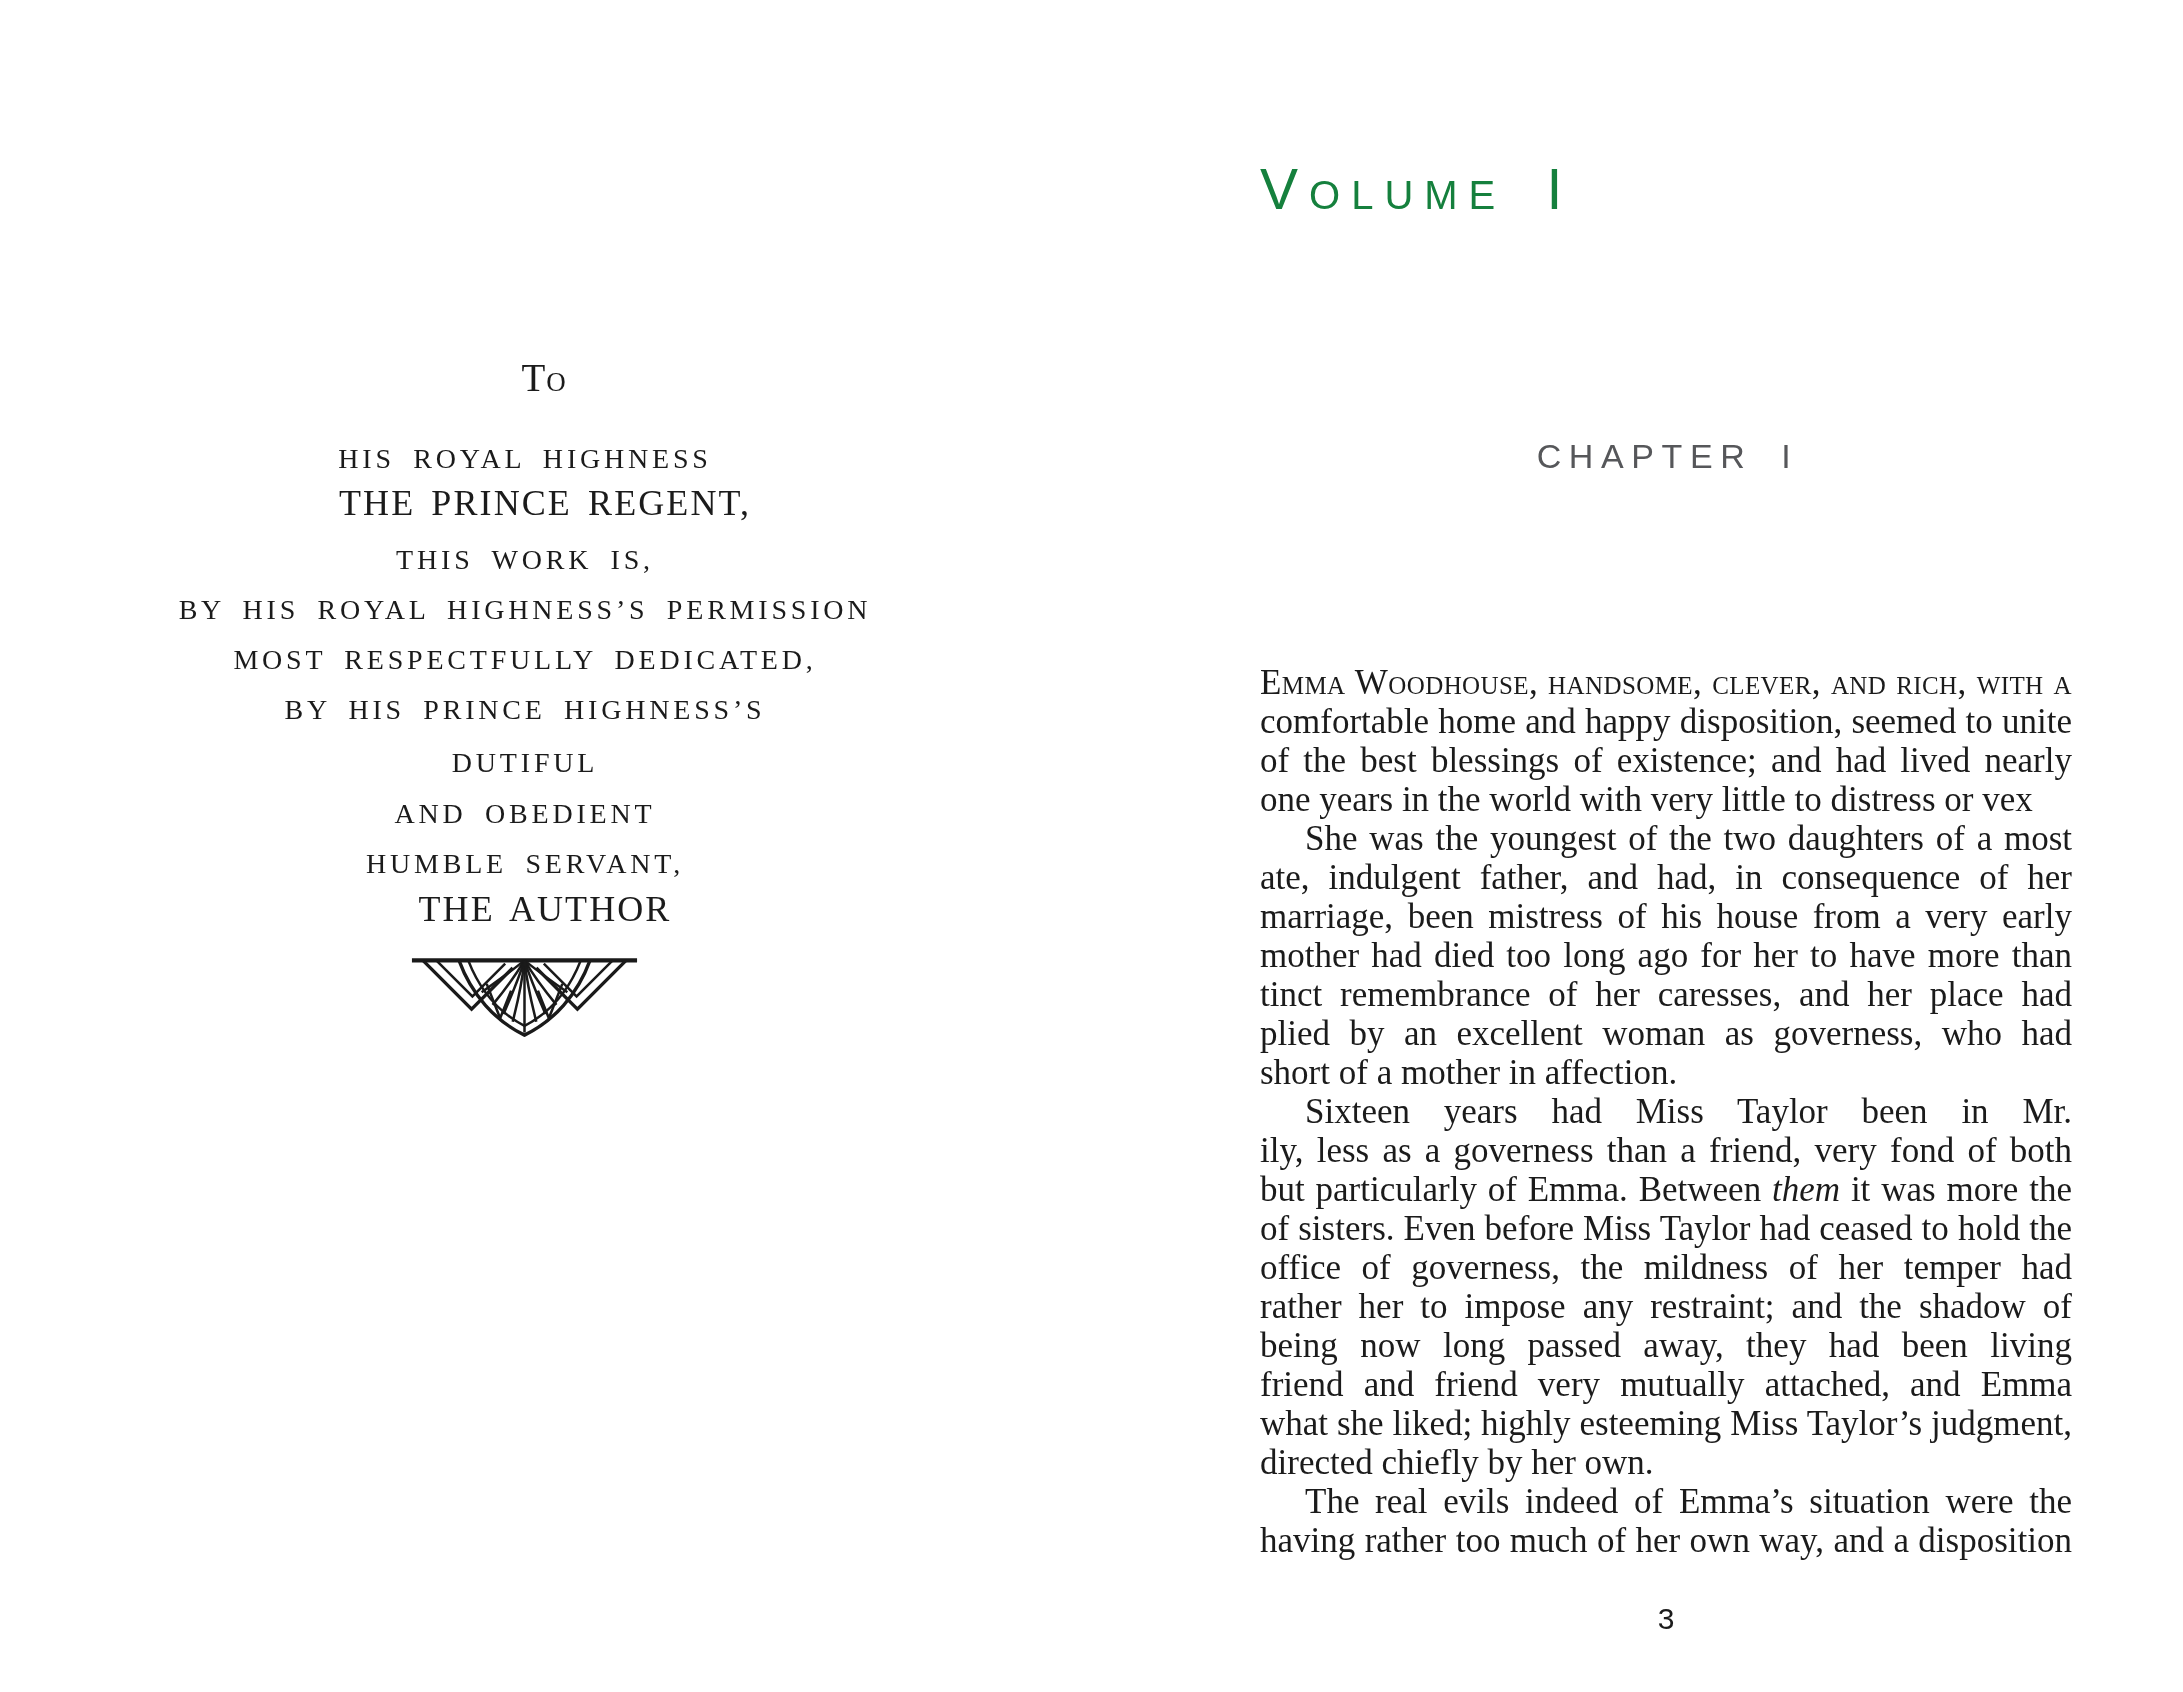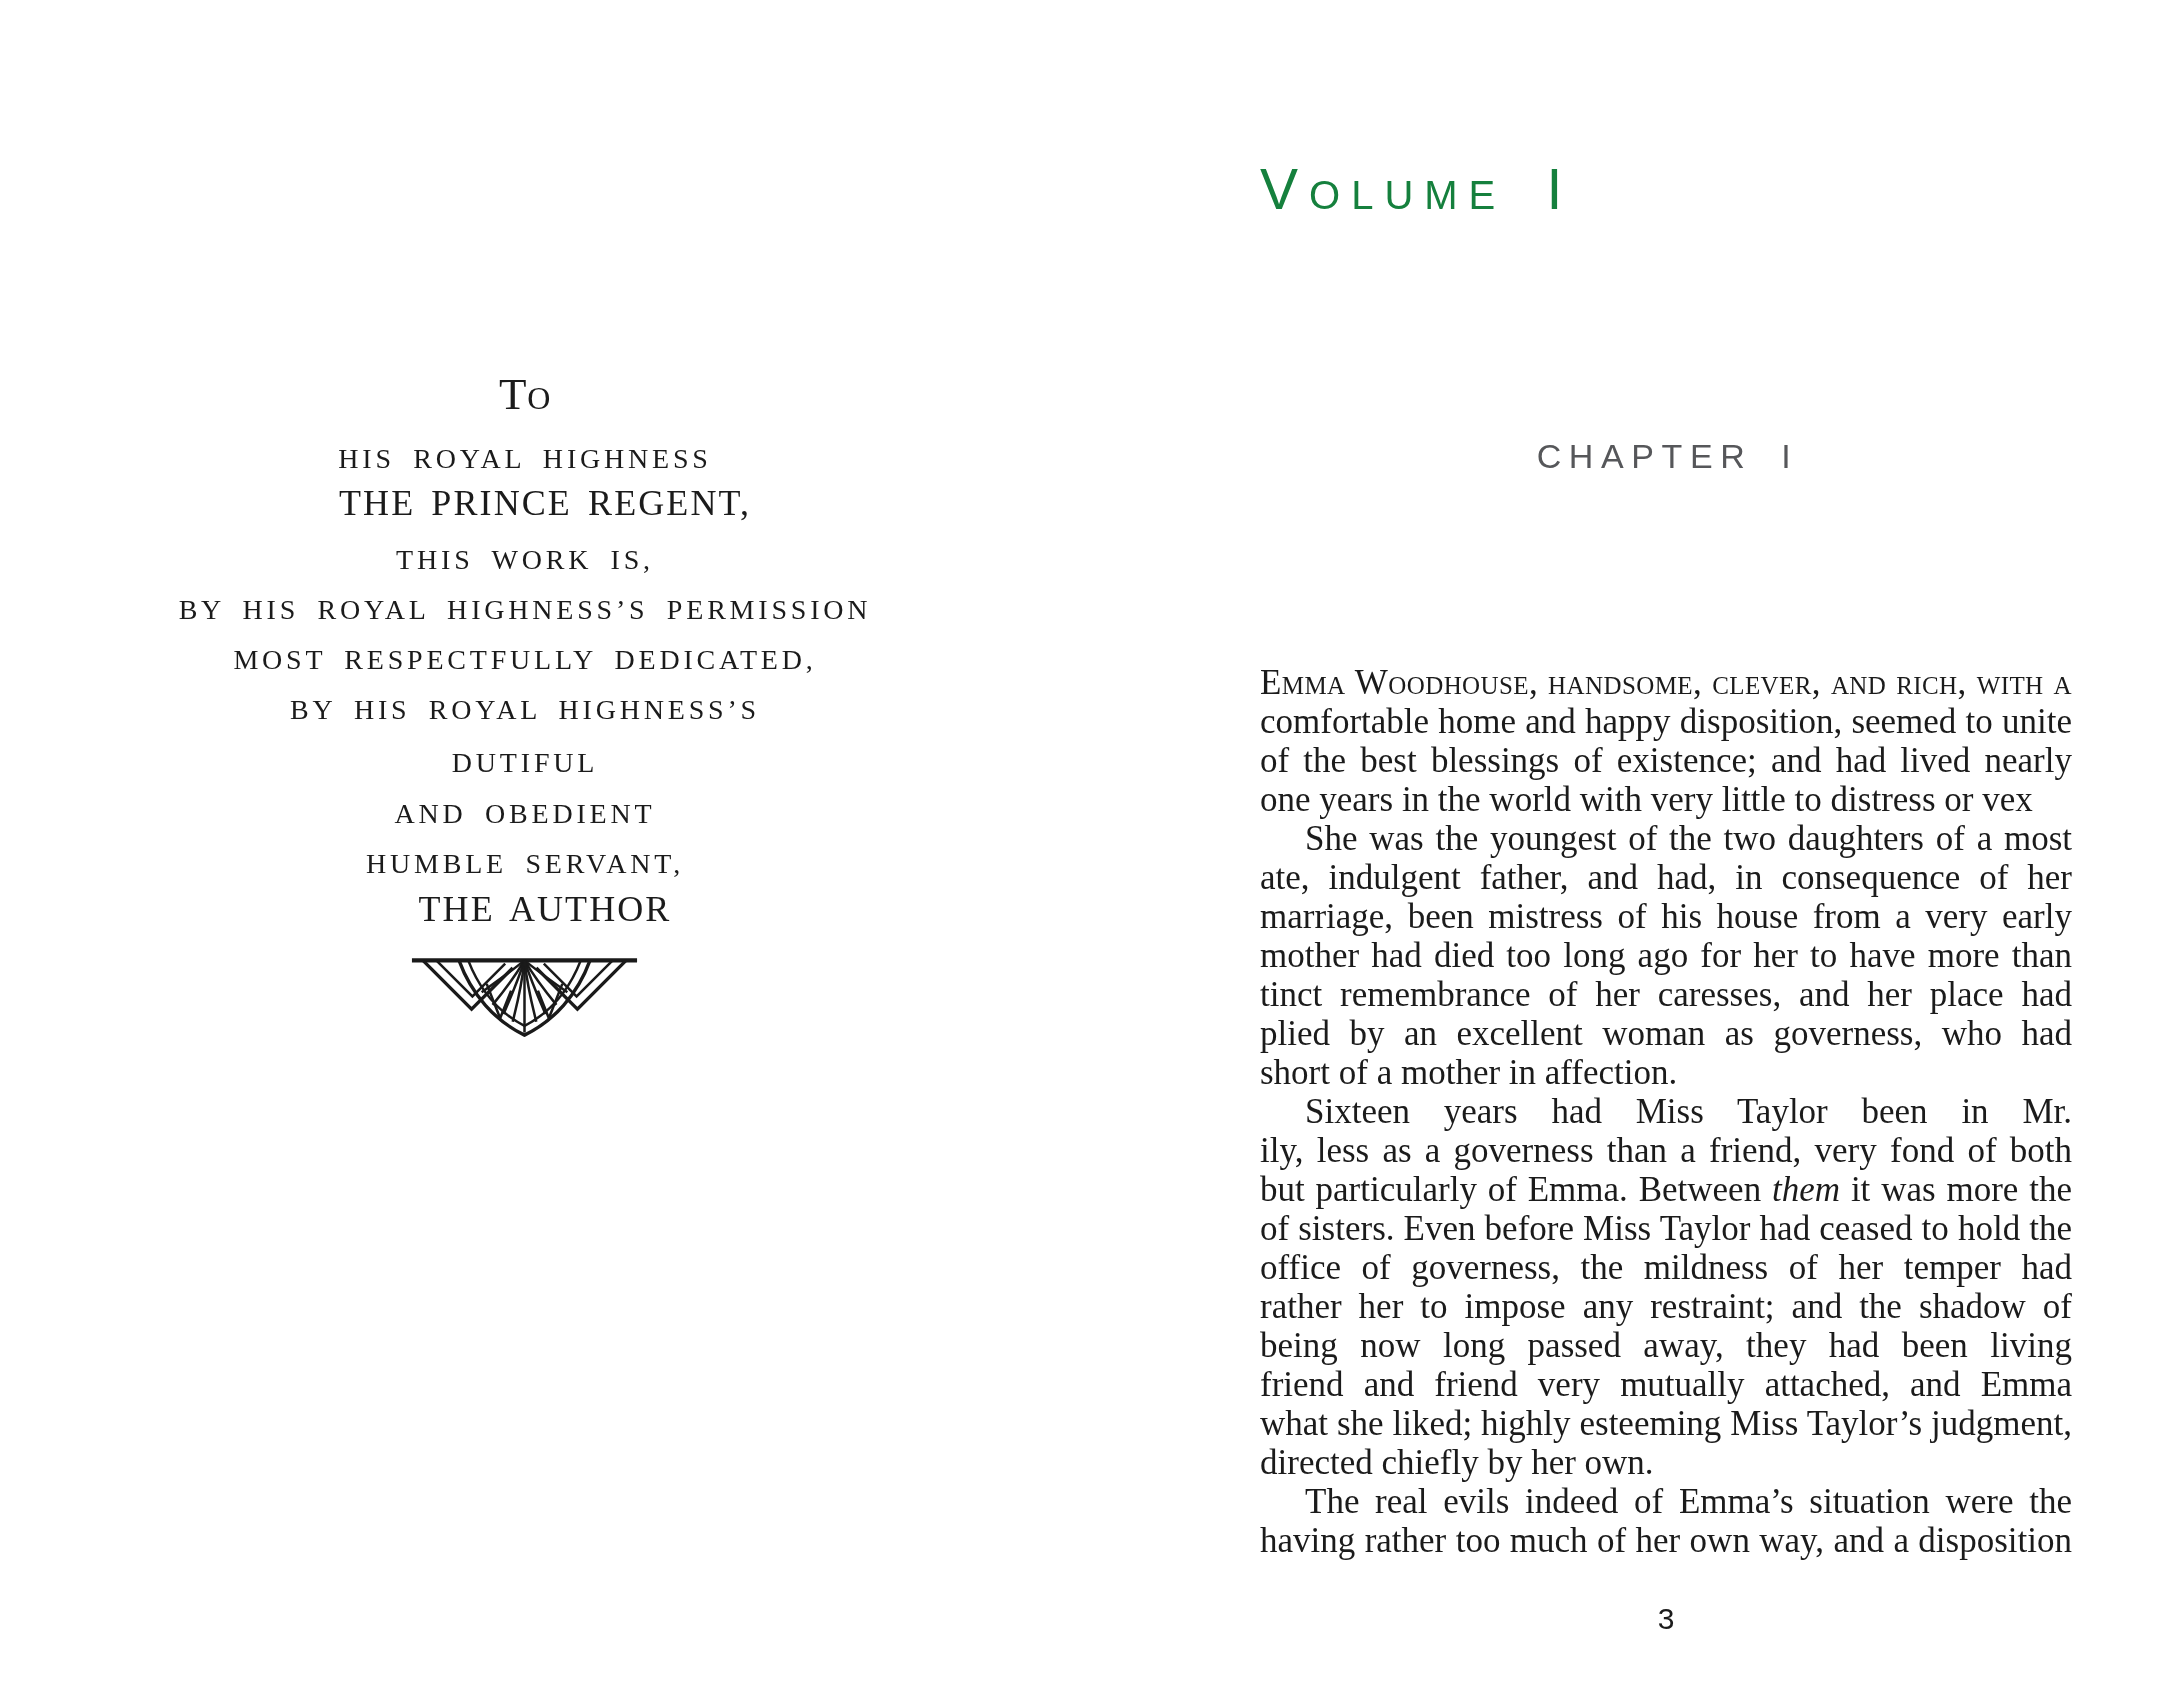--- a/index.html
+++ b/index.html
@@ -11,21 +11,21 @@
     font-family:"Liberation Serif","DejaVu Serif",serif;
     color:#1b1b1b;
   }
   .page{position:absolute;top:0;height:1692px;}
   .page-left{left:0;width:1092px;}
   .page-right{left:1092px;width:1092px;}
 
   
   .dedication{position:absolute;left:0;top:0;width:1050px;height:1692px;}
   .dedication > div{position:absolute;left:0;width:100%;text-align:center;white-space:nowrap;}
-  .ded-to{top:368px;font-size:45px;font-variant:small-caps;letter-spacing:0.8px;}
+  .ded-to{top:355px;font-size:39px;font-variant:small-caps;letter-spacing:0.8px;padding-left:19px;}
   .dl.s{font-size:28px;letter-spacing:3.8px;word-spacing:7.6px;}
   .dl.lg{font-size:36px;letter-spacing:2.1px;word-spacing:5px;margin-left:20px;}
   .dl0{top:443px;} .dl1{top:482px;} .dl2{top:544px;} .dl3{top:594px;}
   .dl4{top:644px;} .dl5{top:694px;} .dl6{top:747px;} .dl7{top:798px;}
   .dl8{top:848px;} .dl9{top:888px;}
   .ornament{position:absolute;left:411px;top:957px;width:227px;height:84px;}
 
   
   .volume-title{
     position:absolute;left:168px;top:156px;width:815px;
@@ -66,21 +66,21 @@
 <div class="spread">
 
   <section class="page page-left">
     <div class="dedication">
       <div class="ded-to">To</div>
       <div class="dl s  dl0">HIS ROYAL HIGHNESS</div>
       <div class="dl lg dl1">THE PRINCE REGENT,</div>
       <div class="dl s  dl2">THIS WORK IS,</div>
       <div class="dl s  dl3">BY HIS ROYAL HIGHNESS’S PERMISSION</div>
       <div class="dl s  dl4">MOST RESPECTFULLY DEDICATED,</div>
-      <div class="dl s  dl5">BY HIS ROYAL HIGHNESS’S</div>
+      <div class="dl s  dl5">BY HIS PRINCE HIGHNESS’S</div>
       <div class="dl s  dl6">DUTIFUL</div>
       <div class="dl s  dl7">AND OBEDIENT</div>
       <div class="dl s  dl8">HUMBLE SERVANT,</div>
       <div class="dl lg dl9">THE AUTHOR</div>
 
       <svg class="ornament" viewBox="0 0 270 100" xmlns="http://www.w3.org/2000/svg">
 
         <line class="stk" x1="1" y1="4" x2="269" y2="4" stroke-width="5"></line>
 
         <path class="stk" stroke-width="4" d="M 57 4 C 72 45 100 76 135 93 C 170 76 198 45 213 4"></path>

